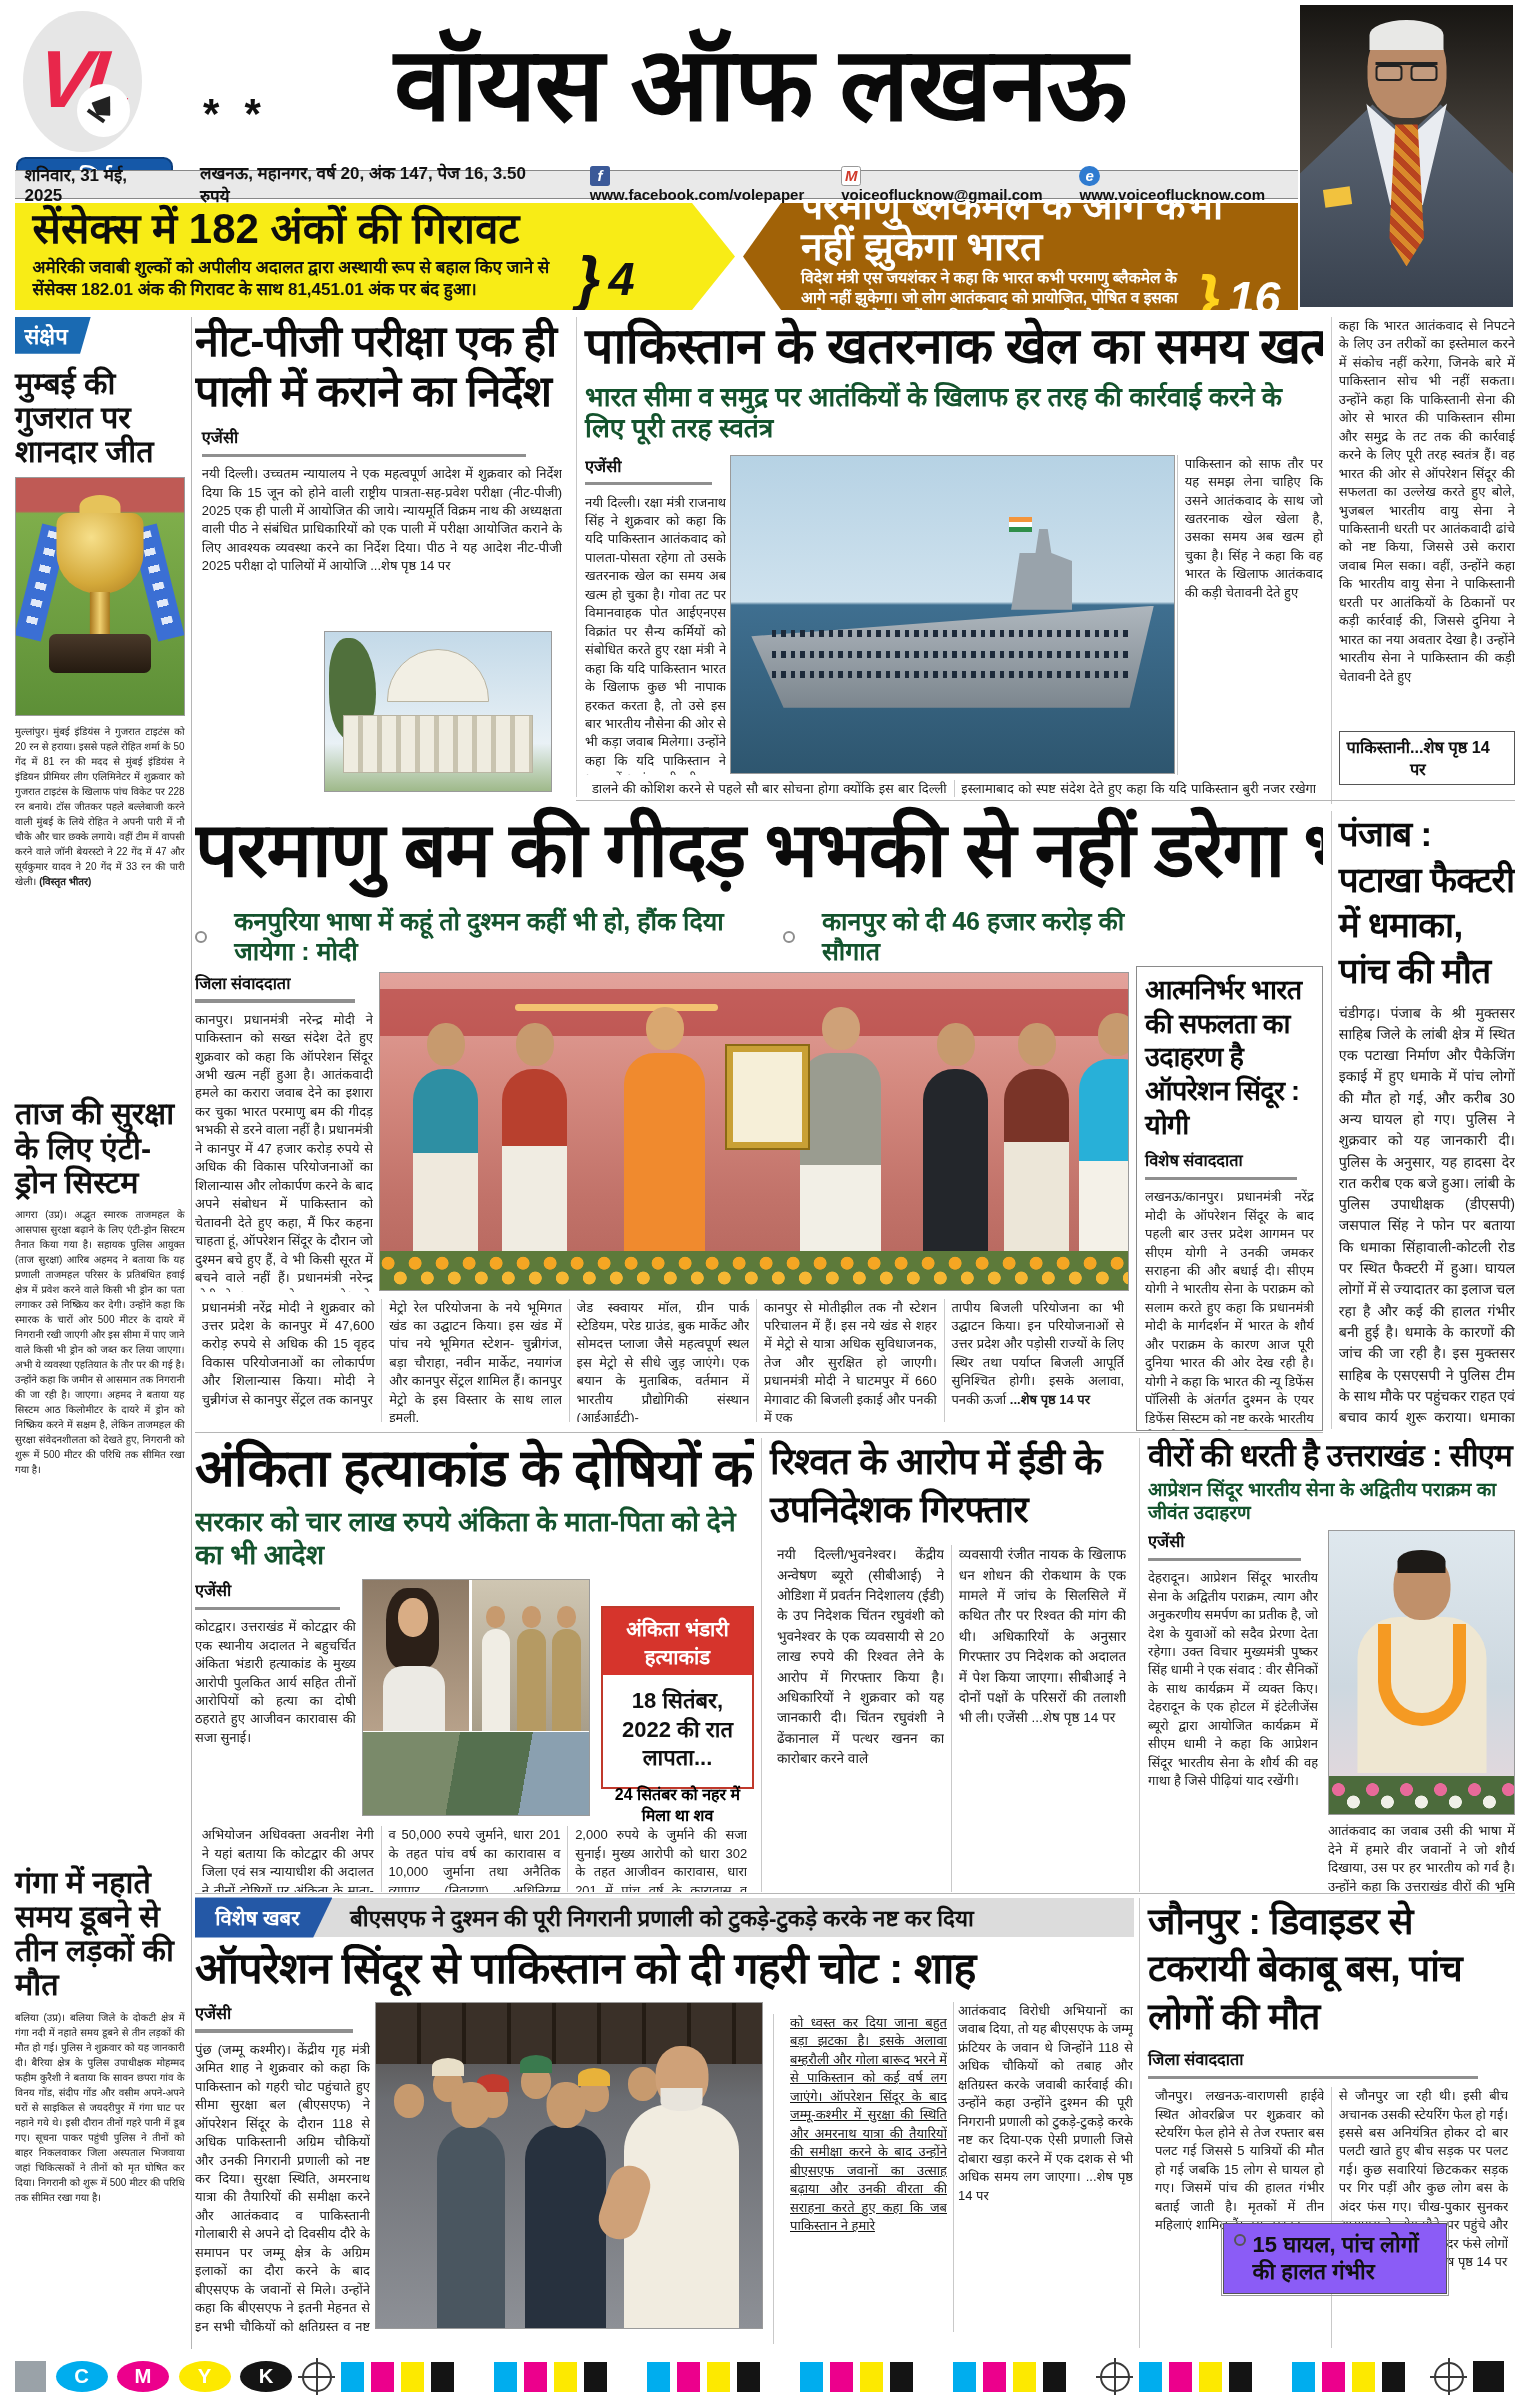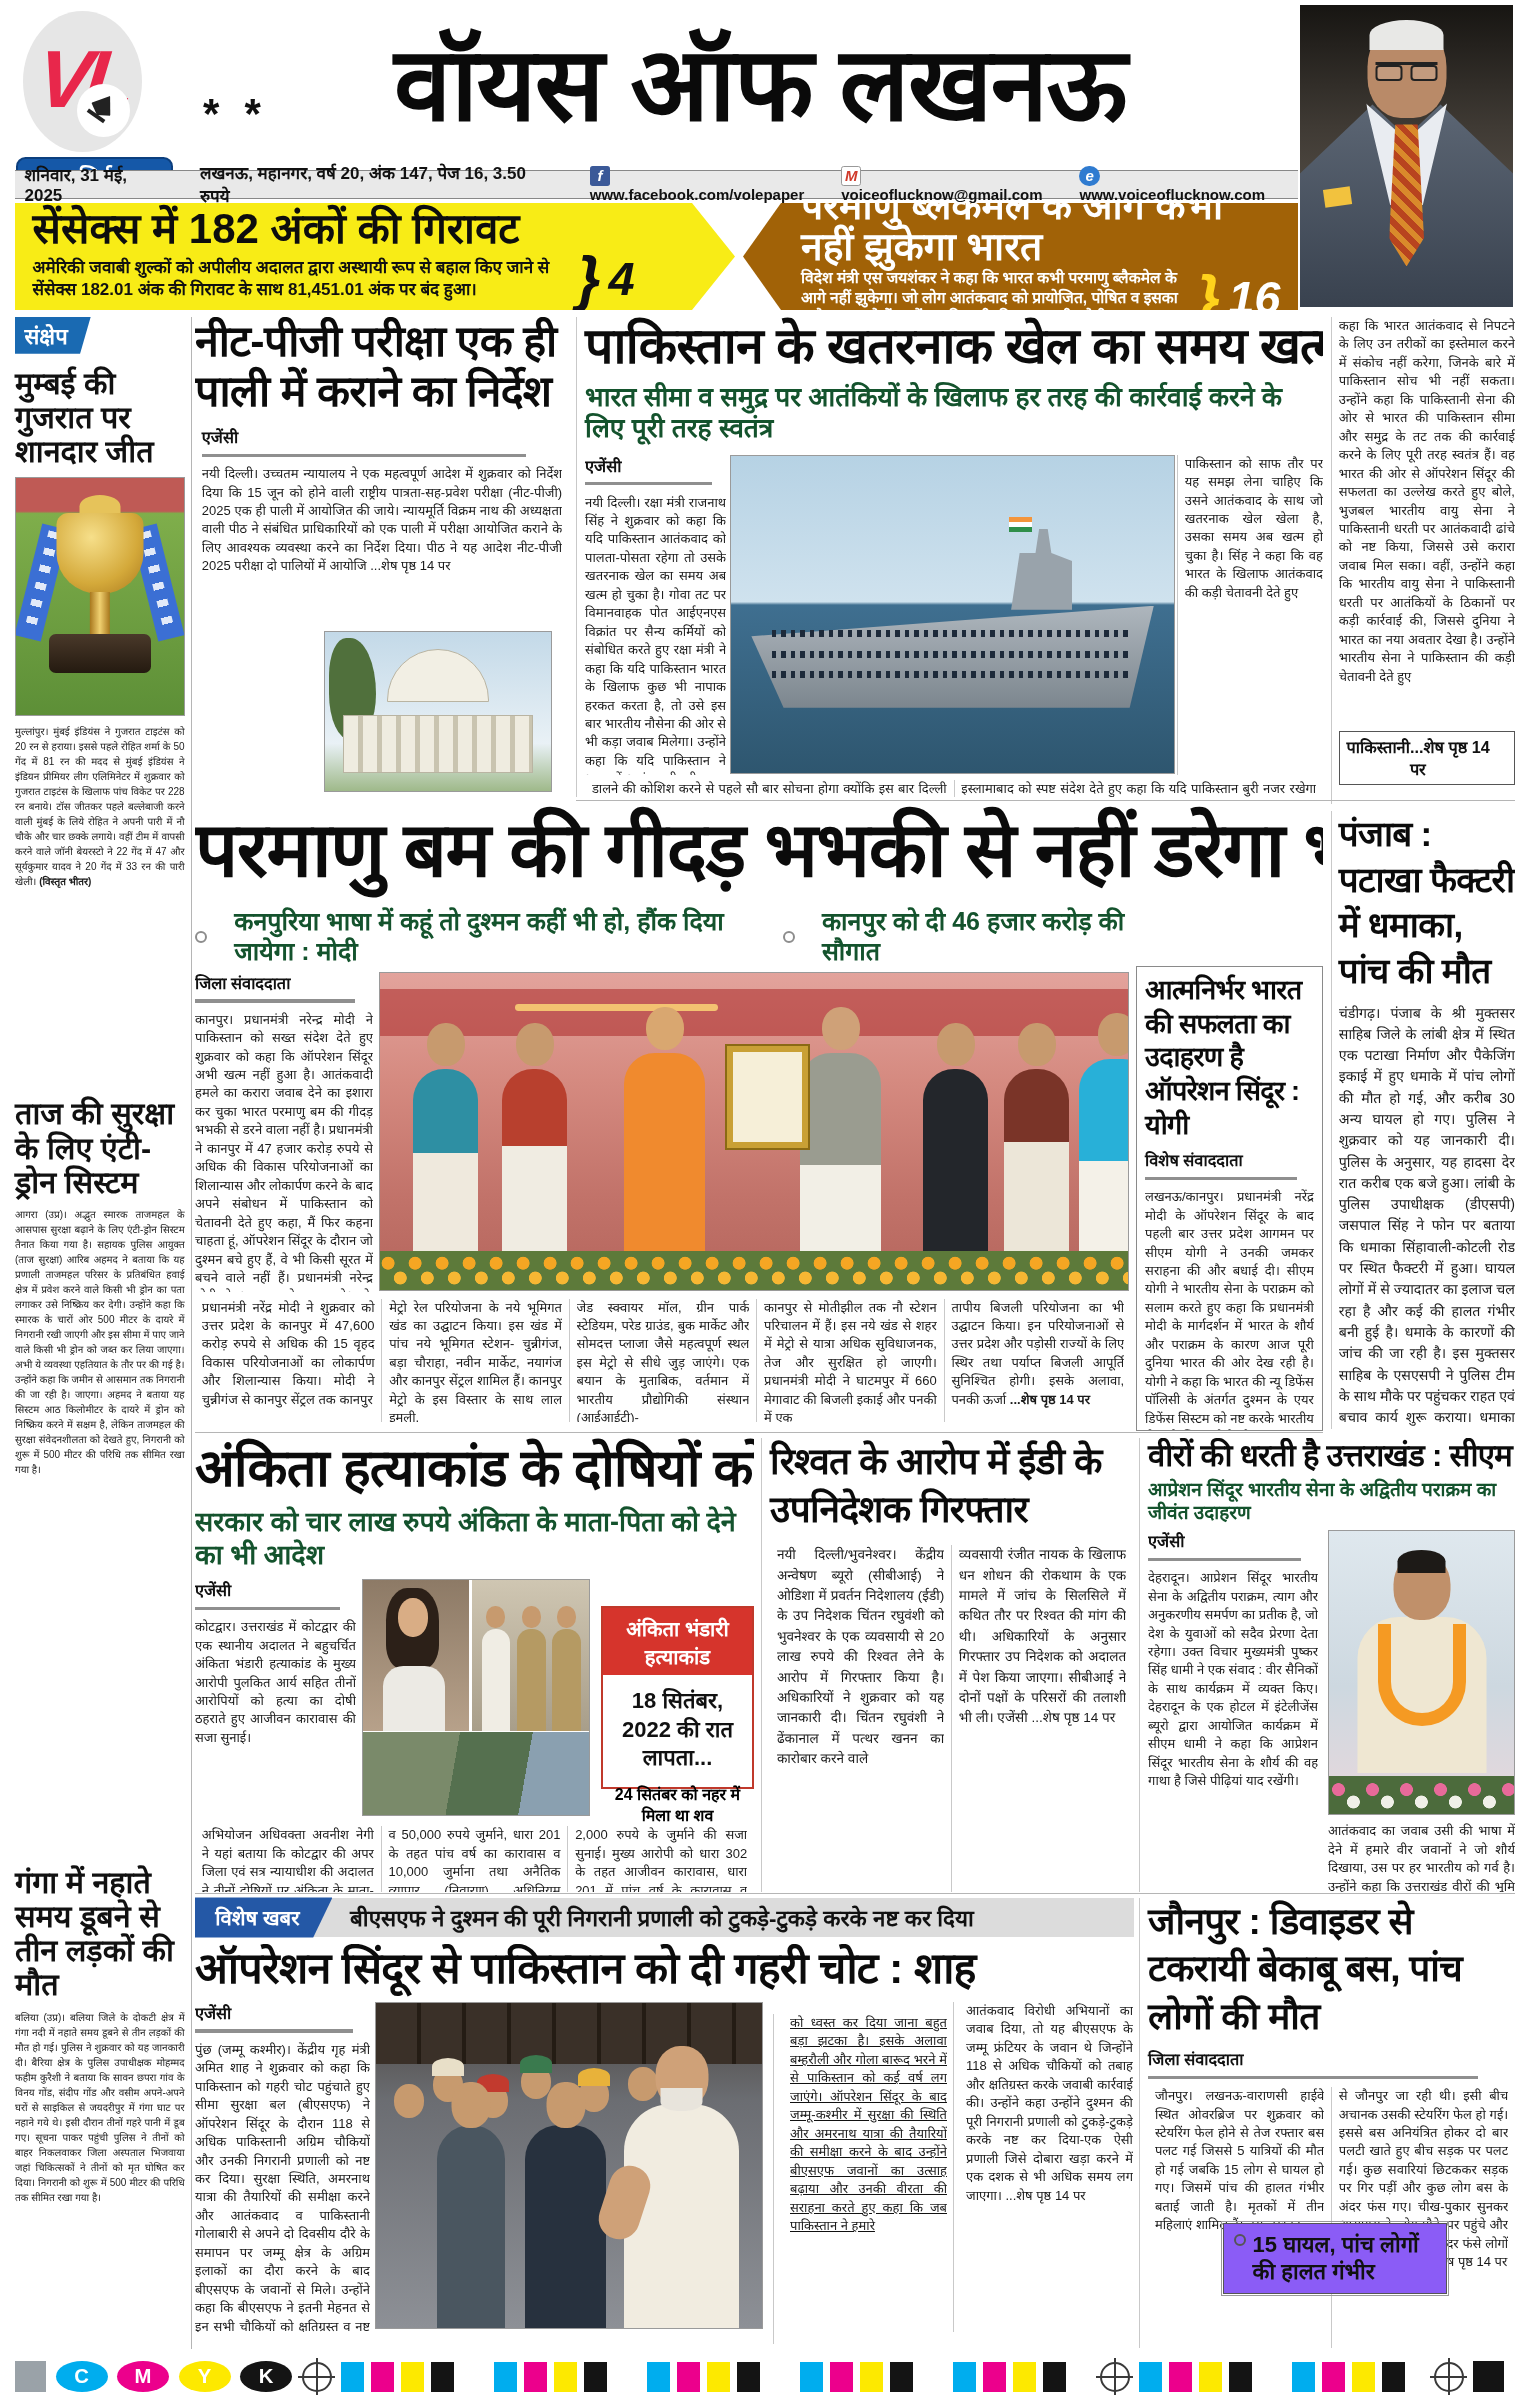--- a/index.html
+++ b/index.html
@@ -497,21 +497,21 @@
         <div class="shah-fig">
           <div class="shah-head">
               <div class="shah-beard"></div>
             </div>
           <div class="shah-hands"></div>
         </div>
       </div>
       <div style="position:absolute;left:578px;top:12px;width:174px;height:330px;overflow:hidden;border-left:0.7px solid #c9c9c9;padding-left:16px;text-decoration:underline;">
         <p class="body-text">को ध्वस्त कर दिया जाना बहुत बड़ा झटका है। इसके अलावा बम्हरौली और गोला बारूद भरने में से पाकिस्तान को कई वर्ष लग जाएंगे। ऑपरेशन सिंदूर के बाद जम्मू-कश्मीर में सुरक्षा की स्थिति और अमरनाथ यात्रा की तैयारियों की समीक्षा करने के बाद उन्होंने बीएसएफ जवानों का उत्साह बढ़ाया और उनकी वीरता की सराहना करते हुए कहा कि जब पाकिस्तान ने हमारे</p>
       </div>
-      <div style="position:absolute;left:758px;top:0;width:180px;height:330px;overflow:hidden;border-left:0.7px solid #c9c9c9;padding-left:12px;">
+      <div style="position:absolute;left:758px;top:0;width:180px;height:330px;overflow:hidden;border-left:0.7px solid #c9c9c9;padding-left:4px;">
         <p class="body-text">आतंकवाद विरोधी अभियानों का जवाब दिया, तो यह बीएसएफ के  जम्मू फ्रंटियर  के जवान थे जिन्होंने 118 से अधिक चौकियों को तबाह और क्षतिग्रस्त करके जवाबी कार्रवाई की। उन्होंने कहा उन्होंने दुश्मन की पूरी निगरानी प्रणाली को टुकड़े-टुकड़े करके नष्ट कर दिया-एक ऐसी प्रणाली जिसे दोबारा खड़ा करने में एक दशक से भी अधिक समय लग जाएगा। ...शेष पृष्ठ 14 पर</p>
       </div>
     </div>
   </article>
 
   <article class="block" style="left:1139px;top:1898px;width:376px;height:450px;border-left:0.7px solid #c9c9c9;padding-left:8.1px;">
     <h2 class="headline h-jaunpur">जौनपुर : डिवाइडर से टकरायी बेकाबू बस, पांच लोगों की मौत</h2>
     <div class="byline" style="margin-top:8.1px;">जिला संवाददाता</div>
     <div class="byline-rule"></div>
     <div style="position:relative;height:292px;">

